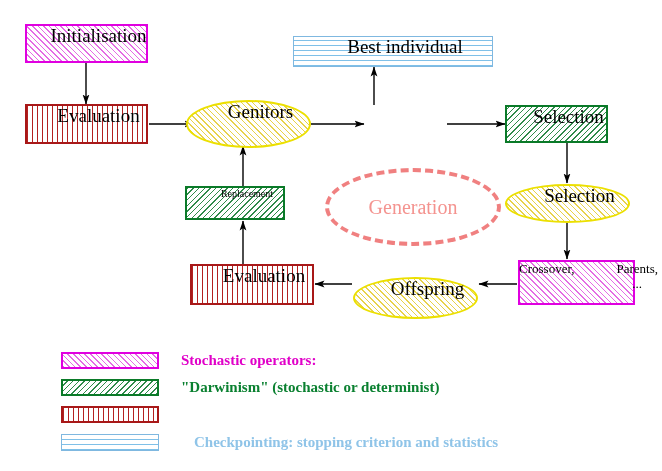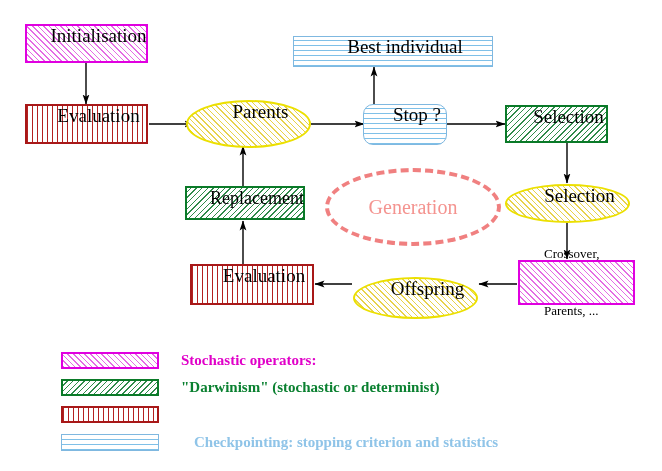--- a/index.html
+++ b/index.html
@@ -107,54 +107,51 @@
 
   <div class="node fill-magenta label" style="left:25px;top:24px;width:123px;height:39px;">
     <span>Initialisation</span>
   </div>
 
   <div class="node fill-red label" style="left:25px;top:104px;width:123px;height:40px;">
     <span>Evaluation</span>
   </div>
 
   <div class="node fill-yellow ellipse label" style="left:186px;top:100px;width:125px;height:48px;">
-    <span>Parents</span>
+    <span>Genitors</span>
   </div>
 
   <div class="node fill-blue label" style="left:293px;top:36px;width:200px;height:31px;">
     <span>Best individual</span>
   </div>
 
-  <div class="node fill-blue rounded label" style="left:363px;top:104px;width:84px;height:41px;">
-    <span>Stop ?</span>
-  </div>
 
   <div class="node fill-green label" style="left:505px;top:105px;width:103px;height:38px;">
     <span>Selection</span>
   </div>
 
   <div class="node fill-yellow ellipse label" style="left:505px;top:184px;width:125px;height:39px;">
     <span>Selection</span>
   </div>
 
   <div class="node fill-magenta label-sm" style="left:518px;top:260px;width:117px;height:45px;
-       flex-direction:column;gap:42px;">
+       flex-direction:row;gap:42px;">
     <span>Crossover,</span>
     <span>Parents, ...</span>
   </div>
 
   <div class="node fill-yellow ellipse label" style="left:353px;top:277px;width:125px;height:42px;">
     <span>Offspring</span>
   </div>
 
   <div class="node fill-red label" style="left:190px;top:264px;width:124px;height:41px;">
     <span>Evaluation</span>
   </div>
 
-  <div class="node fill-green label-sm" style="left:185px;top:186px;width:120px;height:34px;font-size:18px;">
+  <div class="node fill-green label-sm" style="left:185px;top:186px;width:100px;height:34px;font-size:10px;">
     <span>Replacement</span>
   </div>
 
   <div id="generation">
     <span>Generation</span>
   </div>
 </div>
 
 <div id="legend">
 

